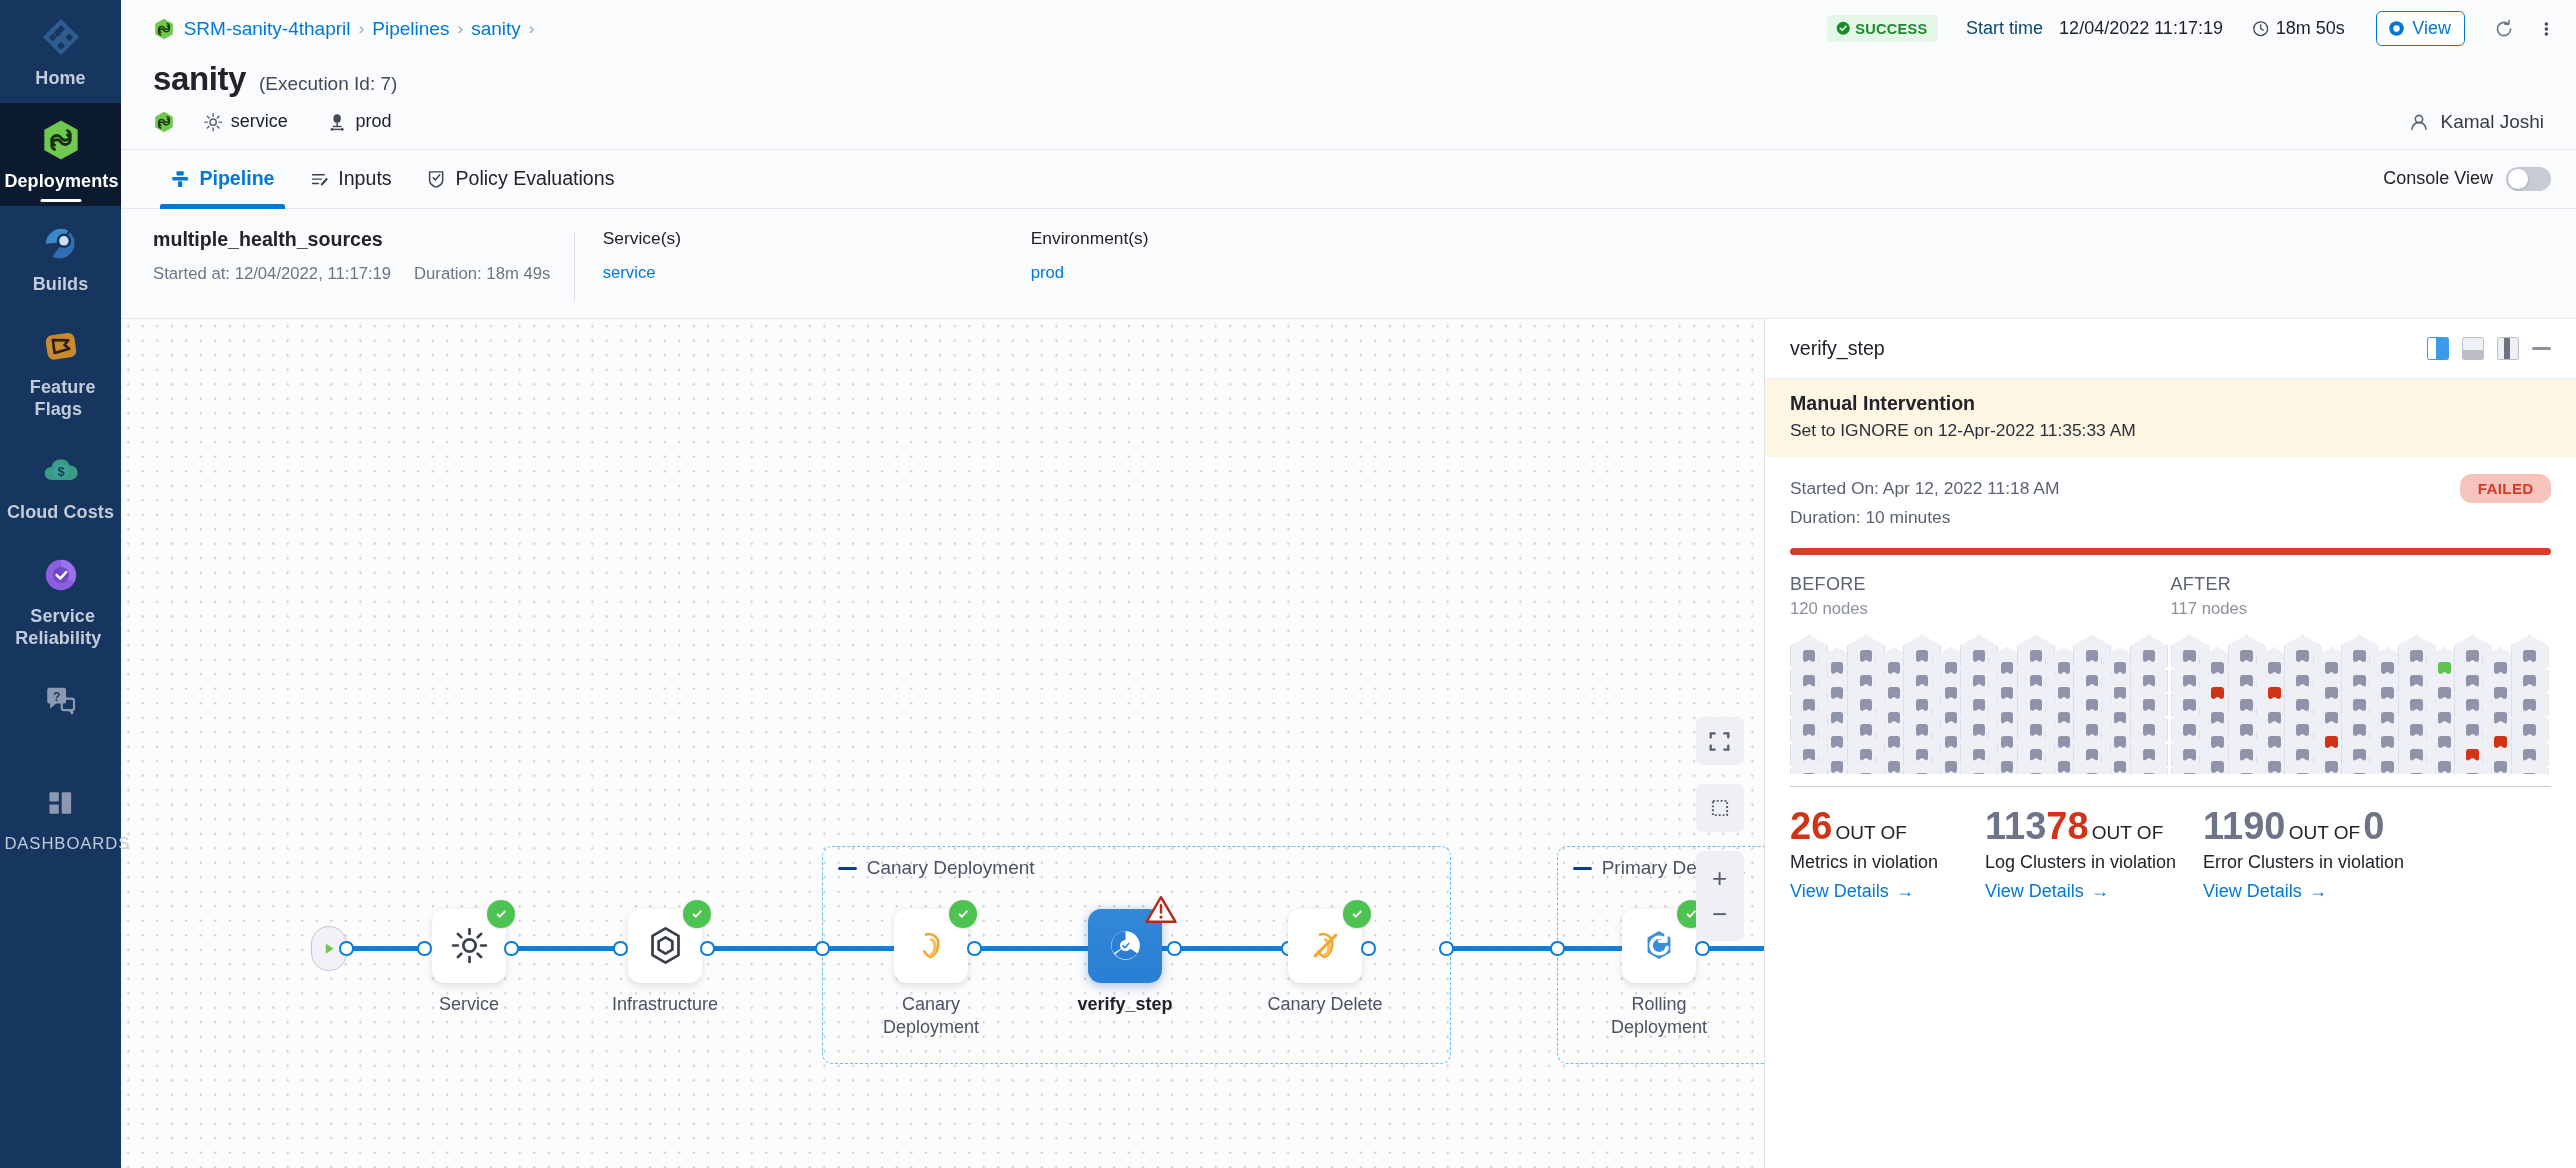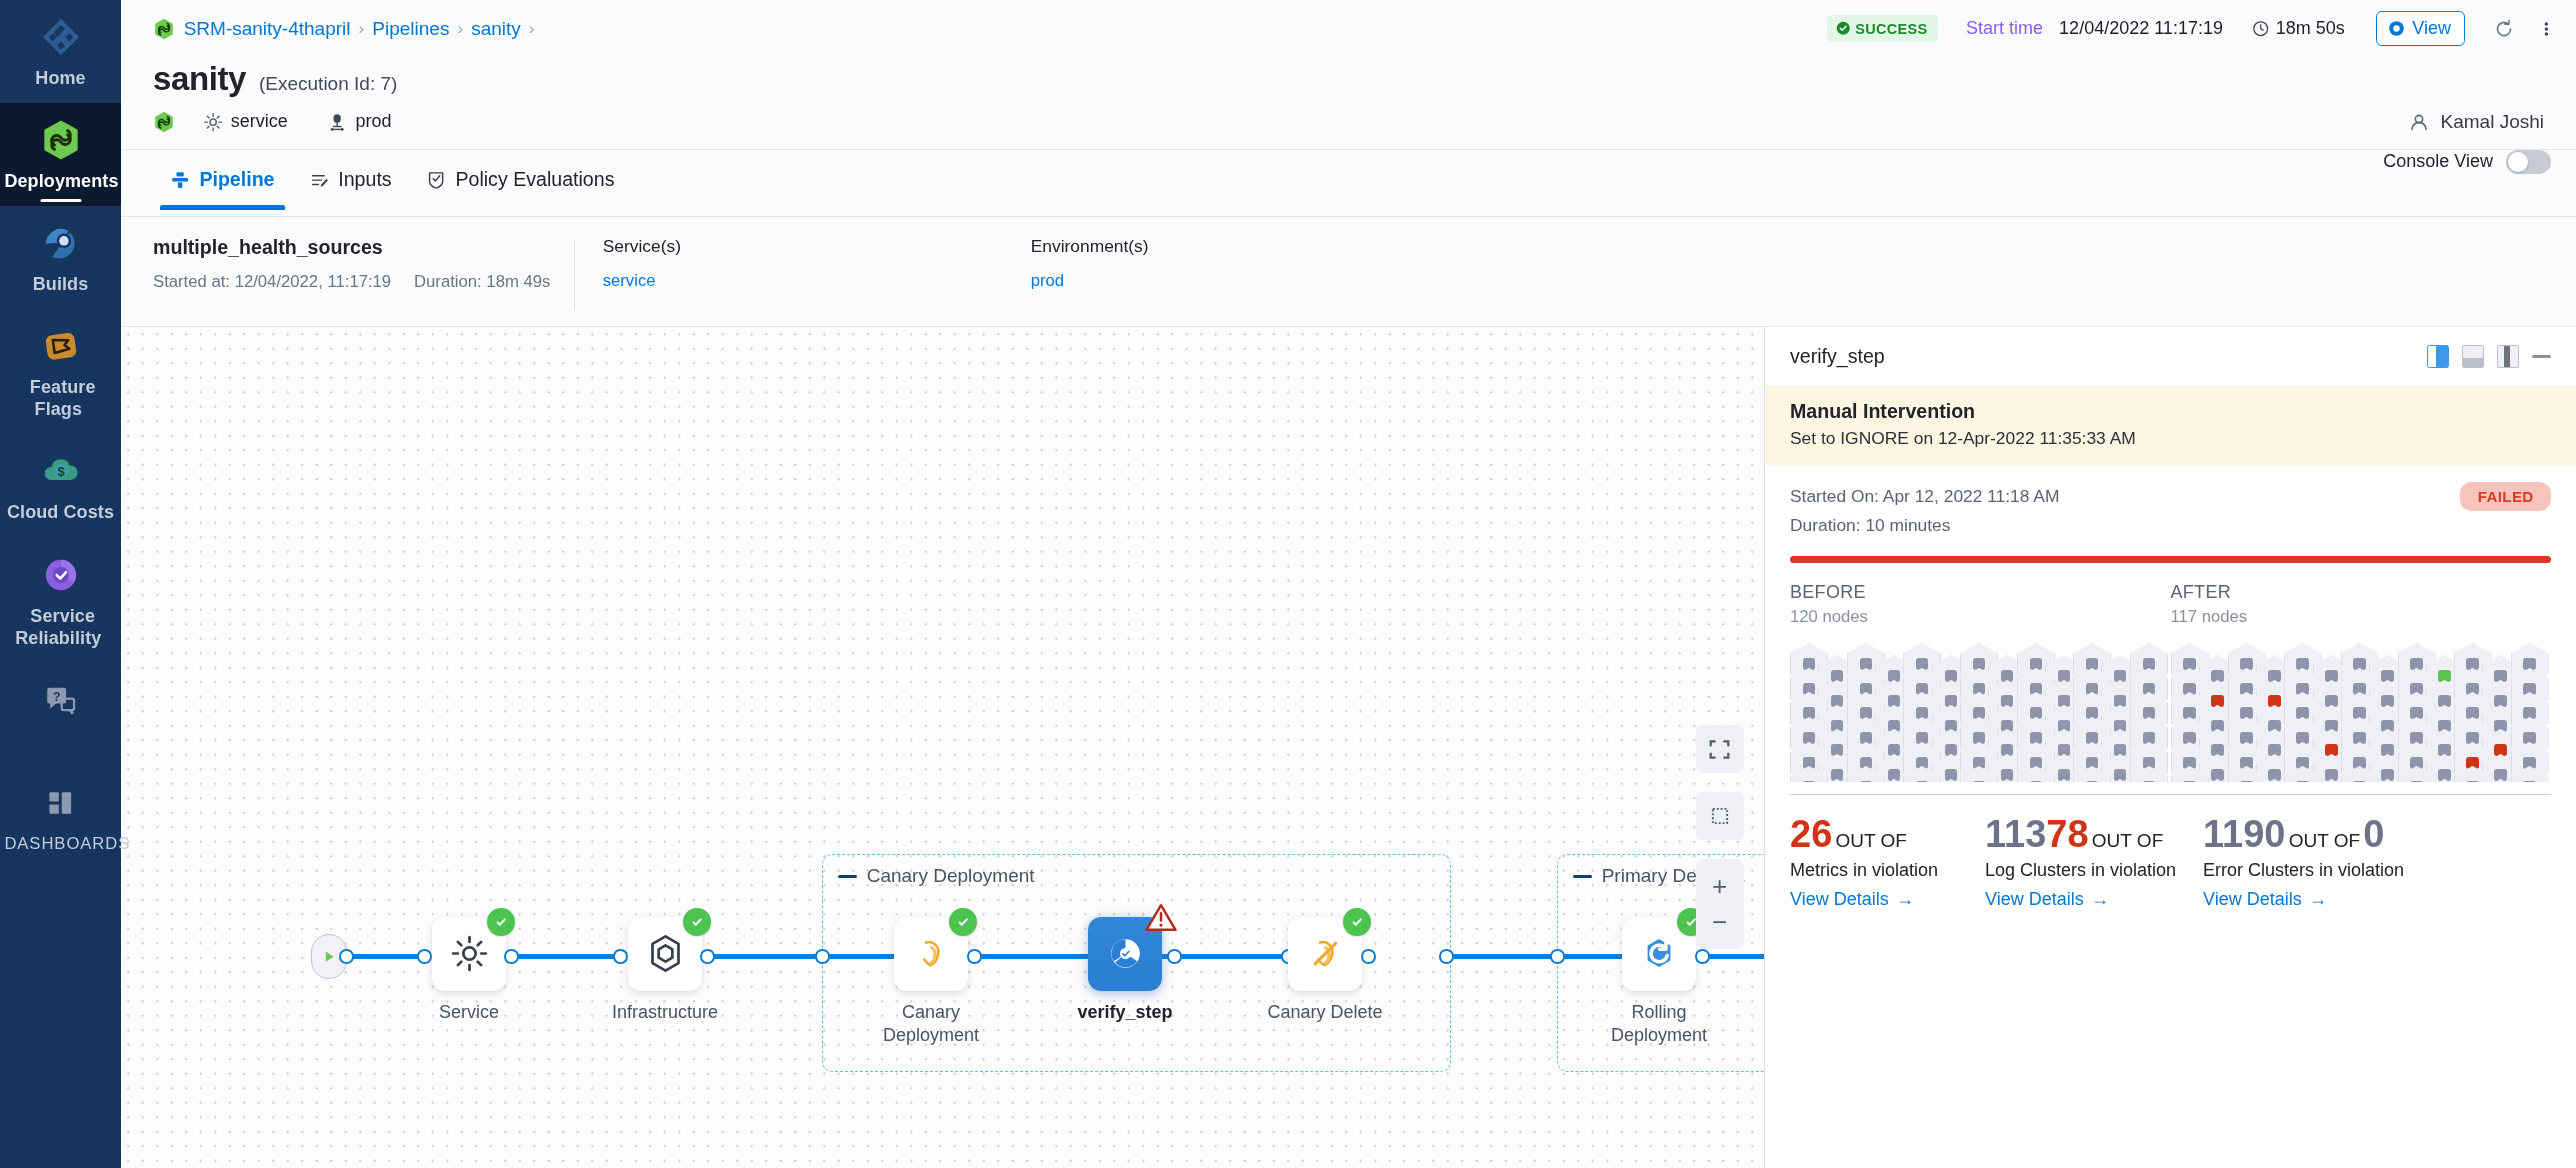--- a/index.html
+++ b/index.html
@@ -46,21 +46,21 @@
   }
   .crumbs { display: flex; align-items: center; gap: 8px; font-size: 19px; }
   .crumbs a { color: #0278d5; text-decoration: none; cursor: pointer; }
   .crumb-sep { color: #9aa5b4; font-size: 17.4px; }
   .crumbbar .spacer { flex: 1 1 auto; }
   .status-pill {
     background: #e4f7e7; color: #1b8a2a; font-size: 14.5px; font-weight: 700;
     letter-spacing: 0.3px; padding: 5.1px 11px 5.1px 8.7px; border-radius: 4.4px;
     display: flex; align-items: center; gap: 5.1px;
   }
-  .metalbl { color: #8b5cf6; font-size: 18px; margin-left: 19px; }
+  .metalbl { color: #0c4a6e; font-size: 18px; margin-left: 19px; }
   .metaval { color: #1b1f28; font-size: 18px; margin-left: 7.3px; }
   .durbox { display: flex; align-items: center; gap: 6.5px; margin-left: 20.3px; font-size: 18px; color: #1b1f28; }
   .view-btn {
     margin-left: 22px; border: 1.5px solid #0278d5; border-radius: 5.8px;
     color: #0278d5; font-size: 18px; padding: 5.8px 13px 5.8px 10.2px;
     display: flex; align-items: center; gap: 6.5px; background: #fff; cursor: pointer;
   }
   .ibtn { margin-left: 19px; cursor: pointer; display: flex; align-items: center; }
 
   
@@ -68,23 +68,23 @@
   .title-row { display: flex; align-items: baseline; gap: 13px; }
   .pipe-title { font-size: 33px; font-weight: 700; letter-spacing: -0.4px; color: #22222a; }
   .exec-id { font-size: 19px; color: #44485a; }
   .title-meta { display: flex; align-items: center; gap: 8.7px; margin-top: 13px; padding-bottom: 16px; }
   .title-meta .chip { display: flex; align-items: center; gap: 8px; font-size: 18px; color: #1b1f28; }
   .title-meta .gap { width: 22px; }
   .user-right { margin-left: auto; display: flex; align-items: center; gap: 10.2px; font-size: 19px; color: #383b46; }
 
   
   .tabbar {
-    display: flex; align-items: flex-start; gap: 0; padding: 0 25px 0 32px;
+    display: flex; align-items: center; gap: 0; padding: 0 25px 0 32px;
     border-top: 0.7px solid #e4e7ec; border-bottom: 0.7px solid #e4e7ec; background: #fafbfc;
-    height: 68px;
+    height: 60px;
   }
   .tab {
     display: flex; align-items: center; gap: 8.7px; padding: 0 17.4px; height: 60px;
     font-size: 19.6px; color: #22222a; cursor: pointer; position: relative;
   }
   .tab.active { color: #0278d5; font-weight: 700; }
   .tab.active::after {
     content: ""; position: absolute; left: 7.3px; right: 7.3px; bottom: 0;
     height: 5.1px; background: #0278d5; border-radius: 2.2px 2.2px 0 0;
   }

